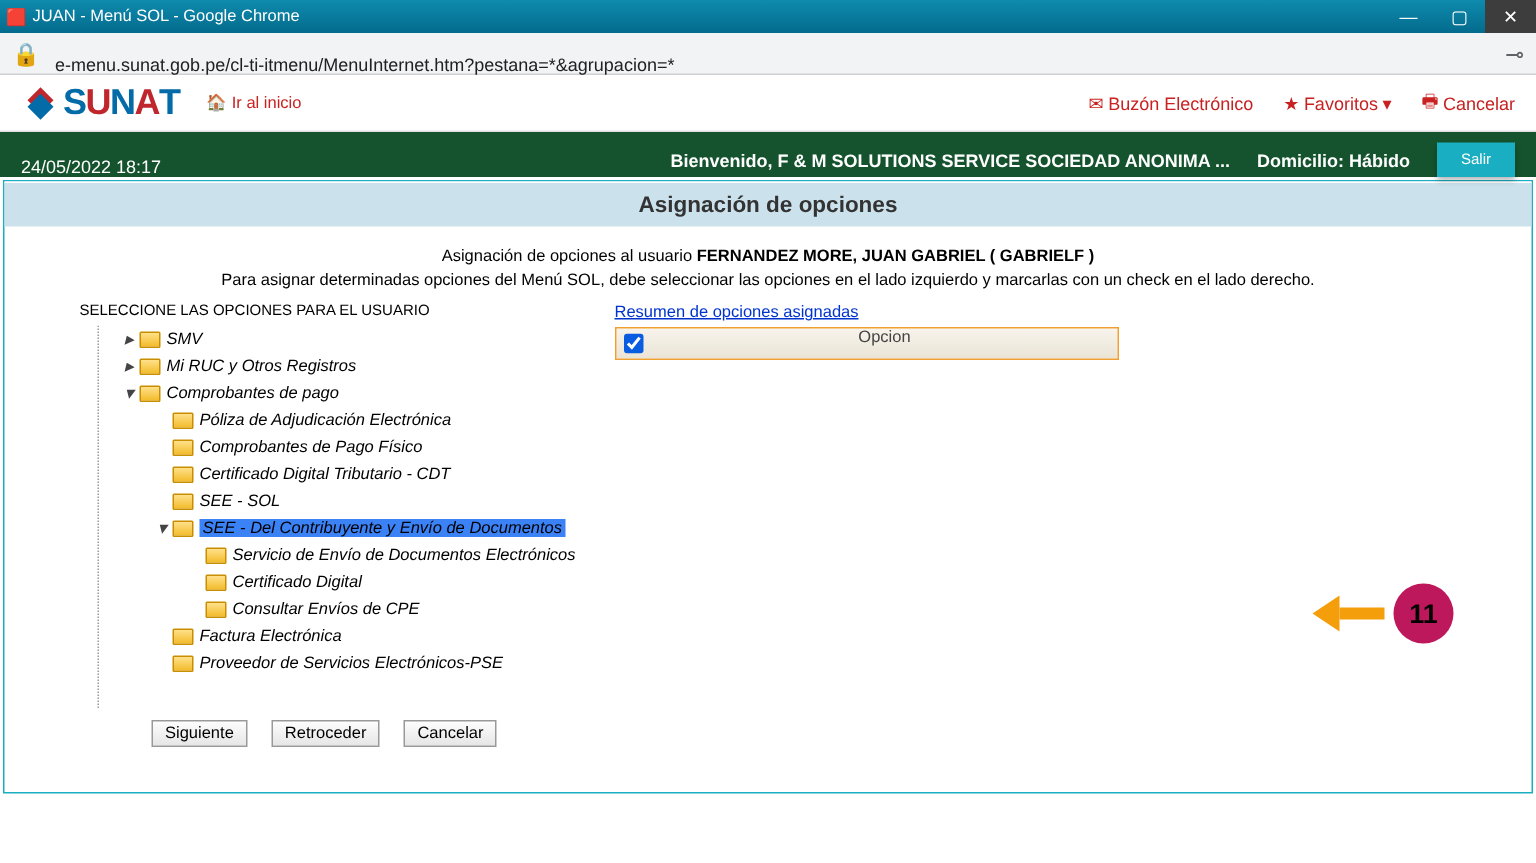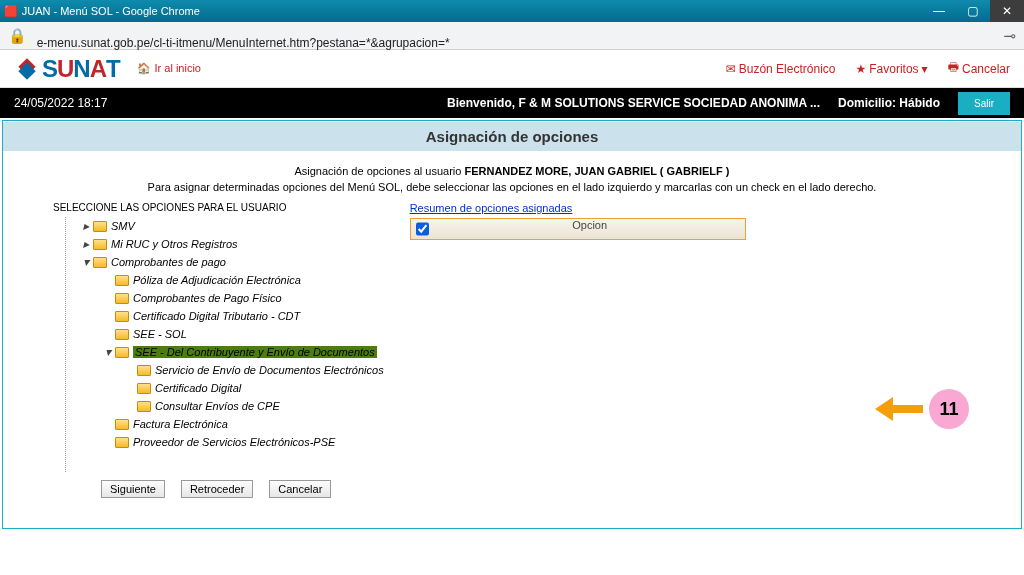--- a/index.html
+++ b/index.html
@@ -52,25 +52,25 @@
     border-bottom:1px solid #e0e0e0;
     justify-content:space-between;
   }
   .logo { display:flex; align-items:center; font-weight:bold; font-size:24px; color:#1f3a6e; letter-spacing:-1px;}
   .logo .blue { color:#036ba8;}
   .logo .red { color:#c0272d;}
   .logo svg { margin-right:2px;}
   .top-links { display:flex; gap:20px; align-items:center; font-size:12px;}
   .top-links .lnk { color:#C92121; cursor:pointer; display:flex; align-items:center; gap:3px;}
   .blue-bar {
-    background:#000000;
+    background:#14532d;
     color:#fff;
     height:30px;
     display:flex;
-    align-items:center;
+    align-items:flex-end;
     padding:0 14px;
     font-size:12px;
     justify-content:space-between;
   }
   .blue-bar .right { display:flex; align-items:center; gap:18px;}
   .btn-salir {
     background:#1aaec2;
     color:#fff;
     border:none;
     padding:6px 16px;
@@ -115,21 +115,21 @@
   .tree-inner { padding-left:8px;}
   .node { display:flex; align-items:center; height:18px; white-space:nowrap; font-style:italic;}
   .node .tog { width:14px; color:#444; font-size:12px; text-align:center;}
   .folder {
     display:inline-block; width:14px;height:11px;
     background:linear-gradient(#ffe08a,#f2bb2a);
     border:1px solid #c98d00; border-radius:1px;
     margin-right:4px;
   }
   .leaf { color:#000;}
-  .sel { background:#4d7c0f; }
+  .sel { background:#3b82f6; }
   .ind0 { padding-left:18px;}
   .ind1 { padding-left:40px;}
   .ind2 { padding-left:62px;}
   .dotspine {
     position:absolute; left:12px; top:0; bottom:0;
     border-left:1px dotted #999;
   }
   .col-right { flex:1;}
   .col-right .link { color:#0033cc; font-size:11px; text-decoration:underline; margin-bottom:4px; display:inline-block; cursor:pointer;}
   .opt-table {
@@ -168,21 +168,21 @@
   }
   .arrow::after{
     content:"";
     position:absolute; left:0; top:-2px;
     border-top:12px solid transparent;
     border-bottom:12px solid transparent;
     border-right:18px solid #f59e0b;
   }
   .circle {
     width:40px;height:40px;border-radius:50%;
-    background:#f9a8d4;color:#000;
+    background:#be185d;color:#000;
     display:flex;align-items:center;justify-content:center;
     font-weight:bold;font-size:18px;margin-left:6px;
   }
   
   .tree::-webkit-scrollbar { width:16px;}
   .tree::-webkit-scrollbar-track { background:#f0f0f0; border:1px solid #d0d0d0;}
   .tree::-webkit-scrollbar-thumb { background:#c7c7c7; border:1px solid #a0a0a0;}
 </style>
 </head>
 <body>

